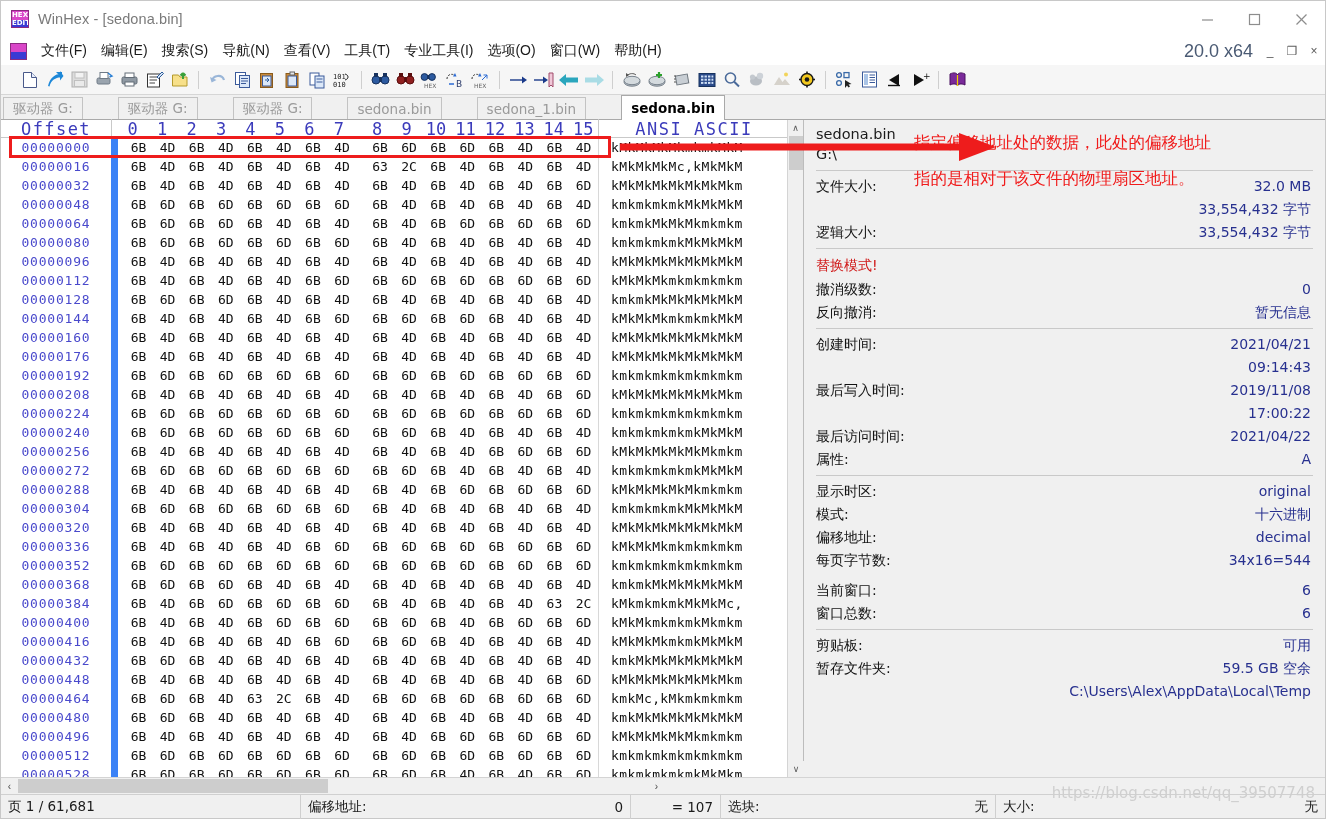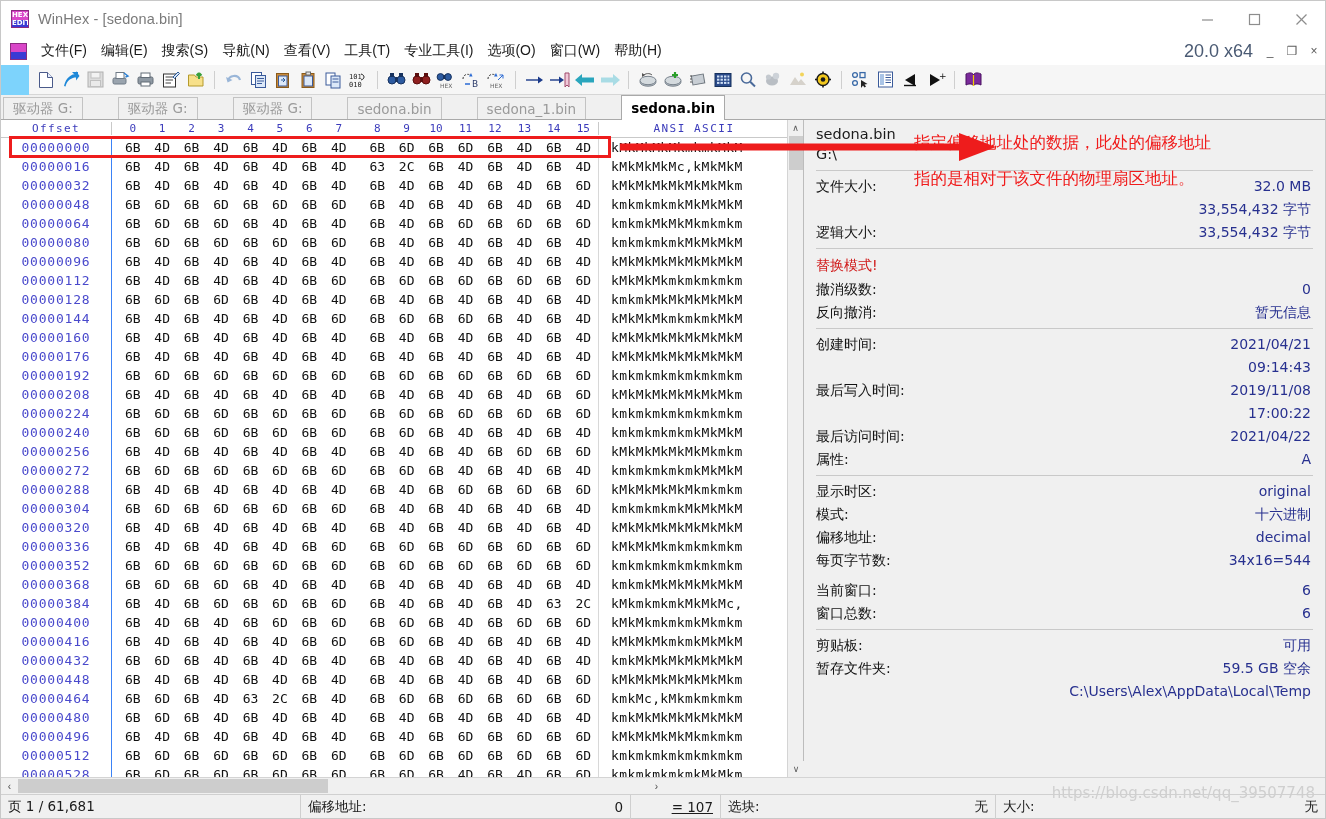--- a/index.html
+++ b/index.html
@@ -6,21 +6,21 @@
   html, body {
     margin: 0; padding: 0;
     width: 1326px; height: 819px;
     overflow: hidden;
     background: #ffffff;
     font-family: "Liberation Sans", sans-serif;
   }
   #app {
     position: relative;
     width: 1326px; height: 819px;
-    background: #7dd3fc;
+    background: #86efac;
     border: 1px solid #c8c8c8;
     display: flex;
     flex-direction: column;
   }
 
   
   .titlebar {
     height: 36px;
     background: #ffffff;
     display: flex;
@@ -99,24 +99,23 @@
     font-size: 12px; color: #5c5c5c;
   }
 
   
   .toolbar {
     height: 30px;
     background: #f6f6f6;
     border-bottom: 1px solid #d6d6d6;
     display: flex;
     align-items: center;
-    padding-left: 4px;
+    padding-left: 16px;
     flex: none;
     gap: 0px;
-    margin-left: 28px;
   }
   .tb {
     width: 25px; height: 24px;
     display: flex; align-items: center; justify-content: center;
     position: relative;
   }
   .tb svg { display:block; }
   .tb-sep {
     width: 1px; height: 18px;
     background: #cfcfcf;
@@ -172,21 +171,21 @@
     flex-direction: column;
     background: #ffffff;
     position: relative;
     border-right: 1px solid #bcbcbc;
   }
   .hexhead {
     height: 18px;
     display: flex;
     align-items: center;
     font-family: "DejaVu Sans Mono", monospace;
-    font-size: 11px;
+    font-size: 17px;
     color: #3b3bbb;
     border-bottom: 1px solid #c9c9c9;
     flex: none;
   }
   .col-offset {
     width: 110px;
     text-align: center;
     letter-spacing: 1.4px;
   }
   .col-hexhdr {
@@ -222,21 +221,21 @@
   .r-off {
     width: 110px;
     text-align: center;
     color: #4949cc;
     letter-spacing: .8px;
   }
   .r-hex {
     width: 487px;
     display: flex;
     color: #111;
-    border-left: 1px solid #3b82f6;
+    border-left: 7px solid #3b82f6;
     padding-left: 6px;
     height: 19px;
     align-items: center;
   }
   .r-hex b {
     width: 29.5px;
     text-align: center;
     font-weight: normal;
   }
   .r-hex b.gap { margin-left: 9px; }
@@ -1597,21 +1596,21 @@
     </div>
     <div class="hs-arrow" style="margin-right:660px;">›</div>
   </div>
 
   <div class="statusbar">
     <div class="sb-cell" style="width:300px;">页 1 / 61,681</div>
     <div class="sb-cell sb-grow" style="max-width:390px;">
       <span>偏移地址:</span>
       <span>0</span>
     </div>
-    <div class="sb-cell" style="width:90px; justify-content:flex-end;text-decoration:underline;">= 107</div>
+    <div class="sb-cell" style="width:90px; justify-content:flex-end;">= 107</div>
     <div class="sb-cell sb-grow" style="max-width:275px;">
       <span>选块:</span>
       <span>无</span>
     </div>
     <div class="sb-cell sb-grow" style="border-right:none;align-items:center;">
       <span>大小:</span>
       <span>无</span>
     </div>
     <div class="watermark">https://blog.csdn.net/qq_39507748</div>
   </div>

